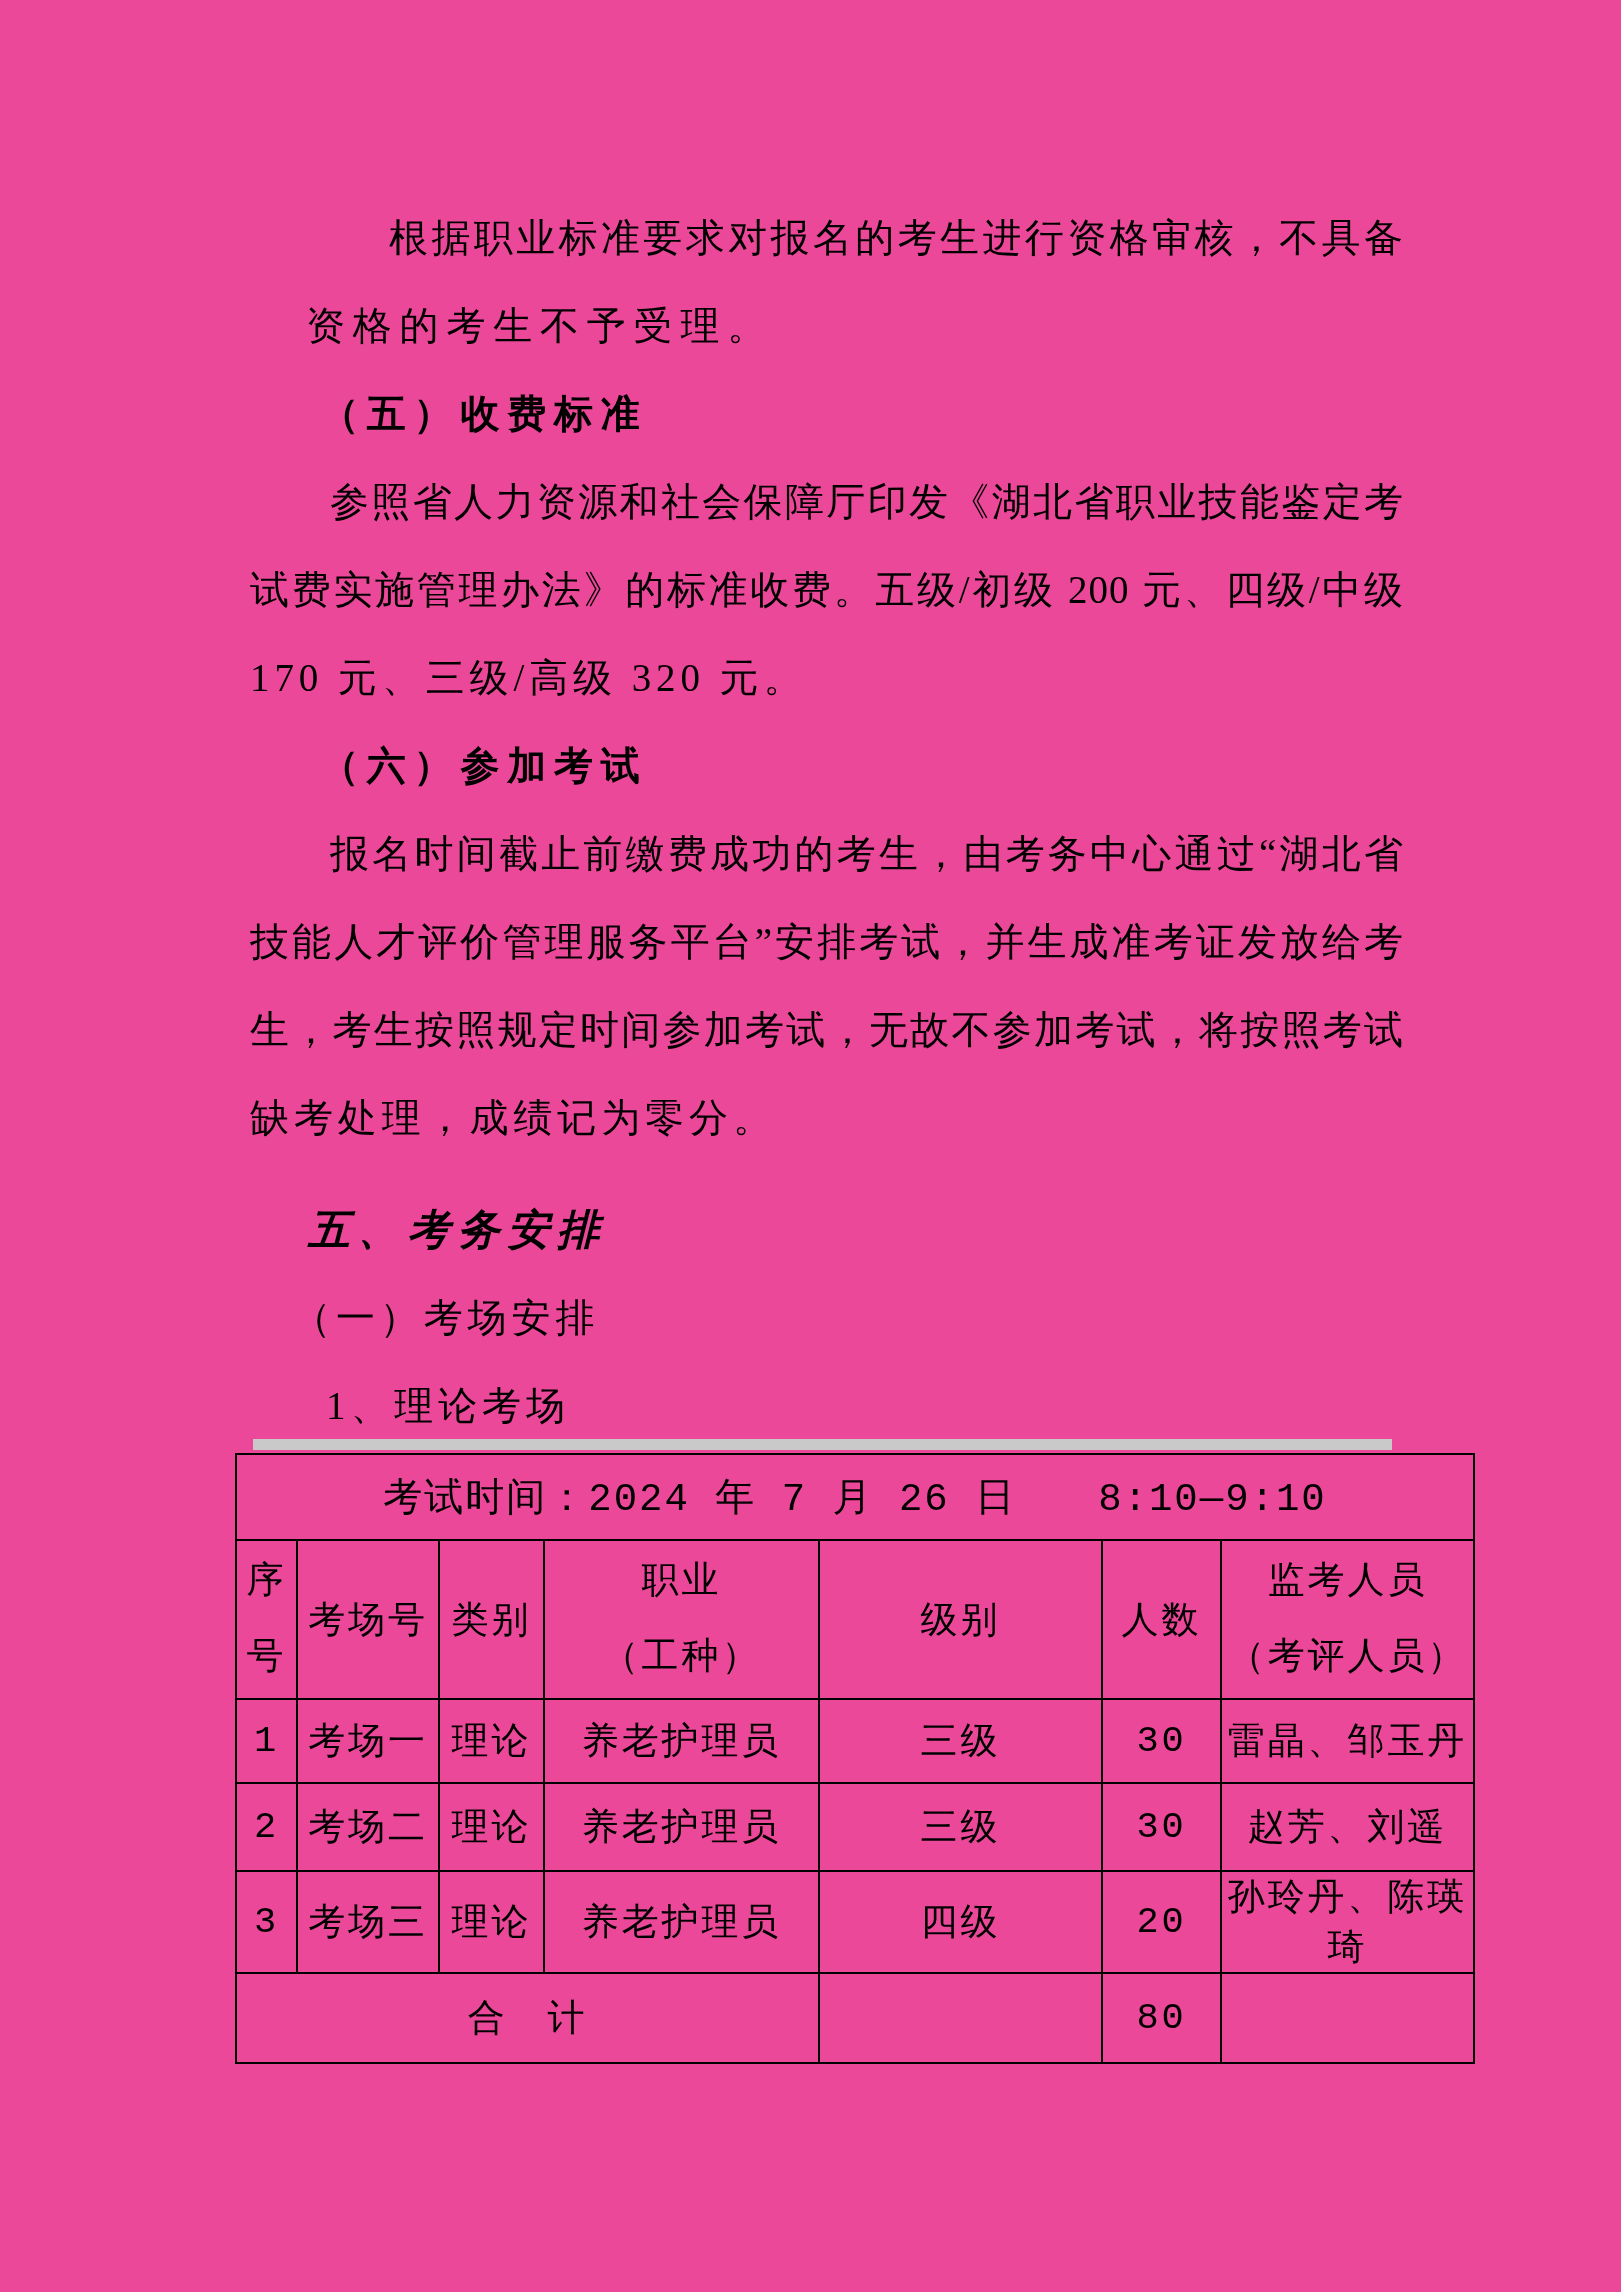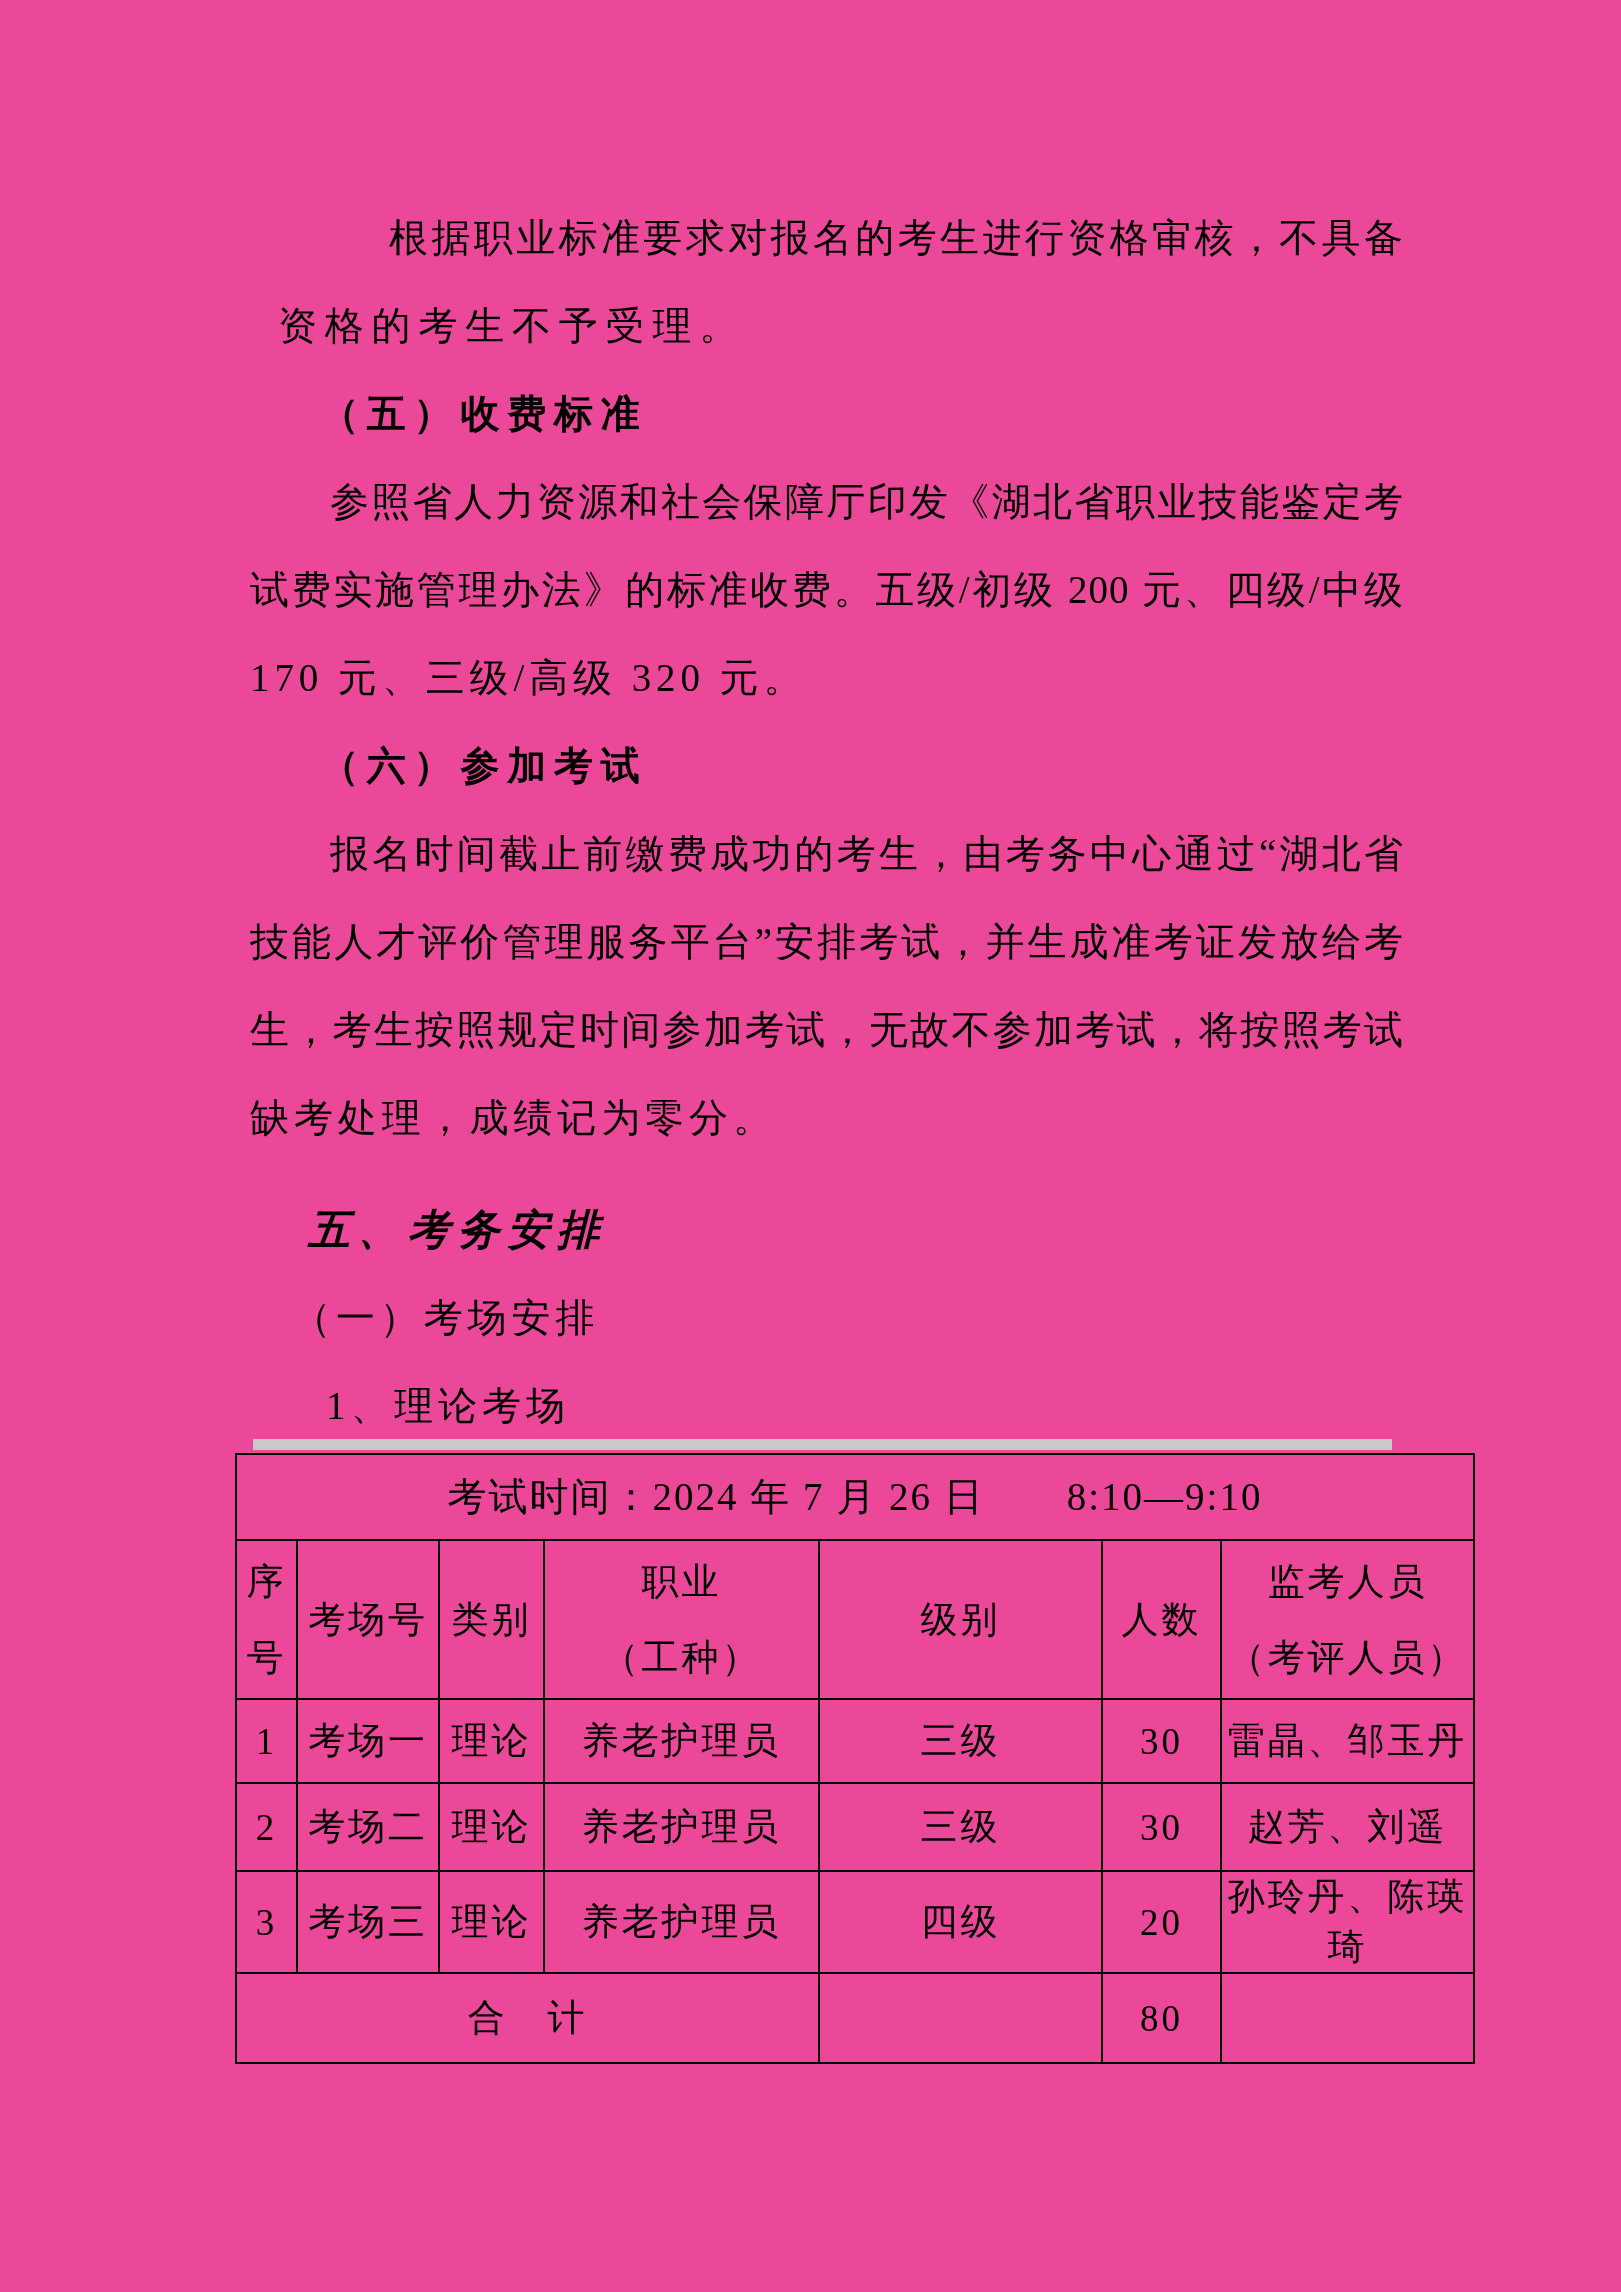--- a/index.html
+++ b/index.html
@@ -28,21 +28,21 @@
     text-align:justify;
     text-align-last:justify;
   }
   .heading{
     font-family:"Liberation Sans","DejaVu Sans",sans-serif;
     font-weight:bold;
     letter-spacing:7.8px;
   }
   .sec5{margin-top:23.5px;font-size:42px;}
   .ind-p1l1{margin-left:139px;}
-  .ind-p1l2{margin-left:28px;letter-spacing:7.8px;}
+  .ind-p1l2{margin-left:56px;letter-spacing:7.8px;}
   .ind-first{margin-left:80px;}
   .ind-h{margin-left:70px;}
   .ind-sec5{margin-left:58px;font-style:italic;}
   .ind-sub1{margin-left:42px;}
   .ind-sub2{margin-left:76px;}
 
   
   .table-shadow{
     position:absolute;
     left:253px;top:1439px;
@@ -60,20 +60,21 @@
     border:2.9px solid #000;
   }
   table.exam td{
     border:2px solid #000;
     text-align:center;
     vertical-align:middle;
     font-size:37px;
     letter-spacing:2.9px;
     padding:0;
     overflow:hidden;
+    font-family:Liberation Mono, monospace;
   }
   tr.title-row td{
     height:84px;
     font-size:39px;
     letter-spacing:2px;
     border-bottom:2.9px solid #000;
   }
   tr.head-row td{
     height:157px;
     border-bottom:2.9px solid #000;

